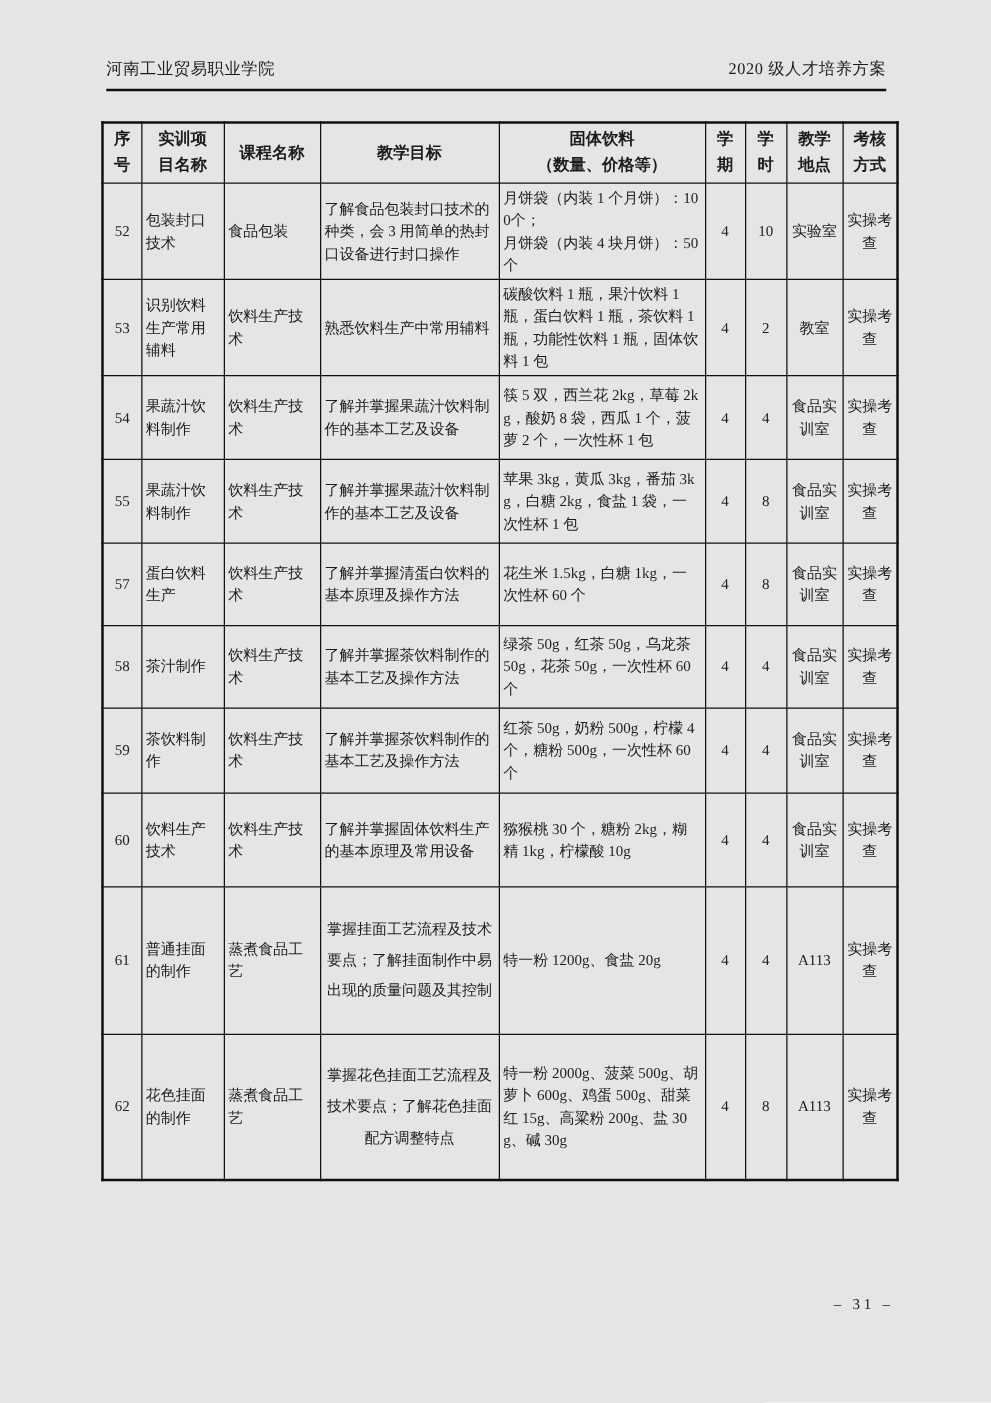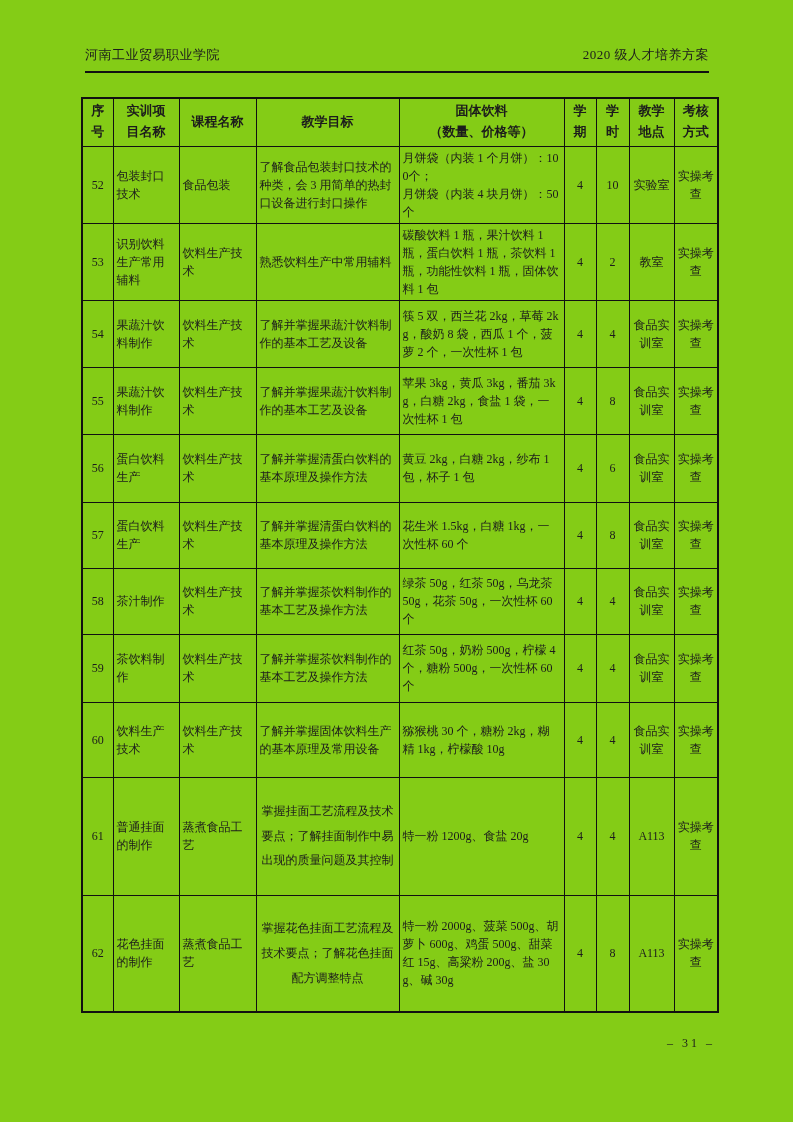--- a/index.html
+++ b/index.html
@@ -6,21 +6,21 @@
   html, body { background: #ffffff; }
   body {
     width: 793px; height: 1122px;
     position: relative;
     font-family: "Liberation Serif", "DejaVu Serif", serif;
     color: #1c1c1c;
     overflow: hidden;
   }
   .page {
     position: absolute; inset: 0;
-    background: #84cc16;
+    background: #e5e5e5;
   }
   
   .doc-header {
     position: absolute;
     left: 85px; right: 84px; top: 46px;
     display: flex;
     justify-content: space-between;
     align-items: flex-end;
     font-size: 13px;
     padding-bottom: 7px;
@@ -153,31 +153,20 @@
           <td class="col-index">55</td>
           <td class="col-project">果蔬汁饮料制作</td>
           <td class="col-course">饮料生产技术</td>
           <td class="col-goal">了解并掌握果蔬汁饮料制作的基本工艺及设备</td>
           <td class="col-materials">苹果 3kg，黄瓜 3kg，番茄 3kg，白糖 2kg，食盐 1 袋，一次性杯 1 包</td>
           <td class="col-semester">4</td>
           <td class="col-hours">8</td>
           <td class="col-location">食品实训室</td>
           <td class="col-assessment">实操考查</td>
         </tr>
-        <tr style="height: 68px;">
-          <td class="col-index">56</td>
-          <td class="col-project">蛋白饮料生产</td>
-          <td class="col-course">饮料生产技术</td>
-          <td class="col-goal">了解并掌握清蛋白饮料的基本原理及操作方法</td>
-          <td class="col-materials">黄豆 2kg，白糖 2kg，纱布 1 包，杯子 1 包</td>
-          <td class="col-semester">4</td>
-          <td class="col-hours">6</td>
-          <td class="col-location">食品实训室</td>
-          <td class="col-assessment">实操考查</td>
-        </tr>
         <tr style="height: 66px;">
           <td class="col-index">57</td>
           <td class="col-project">蛋白饮料生产</td>
           <td class="col-course">饮料生产技术</td>
           <td class="col-goal">了解并掌握清蛋白饮料的基本原理及操作方法</td>
           <td class="col-materials">花生米 1.5kg，白糖 1kg，一次性杯 60 个</td>
           <td class="col-semester">4</td>
           <td class="col-hours">8</td>
           <td class="col-location">食品实训室</td>
           <td class="col-assessment">实操考查</td>

